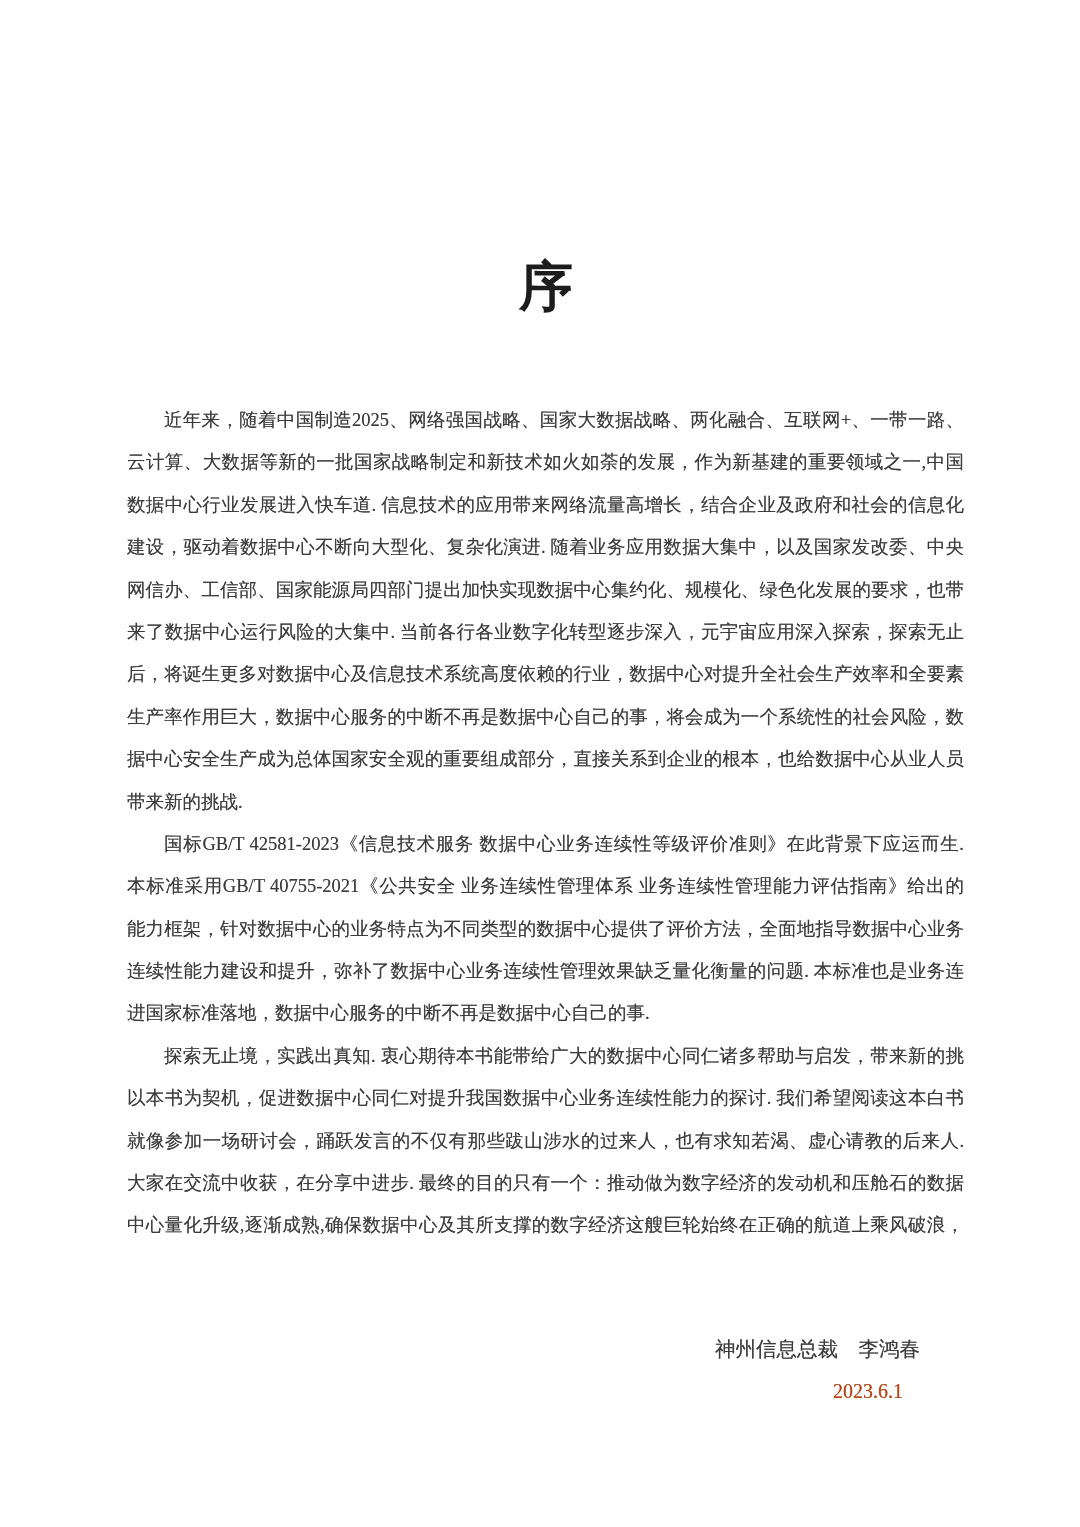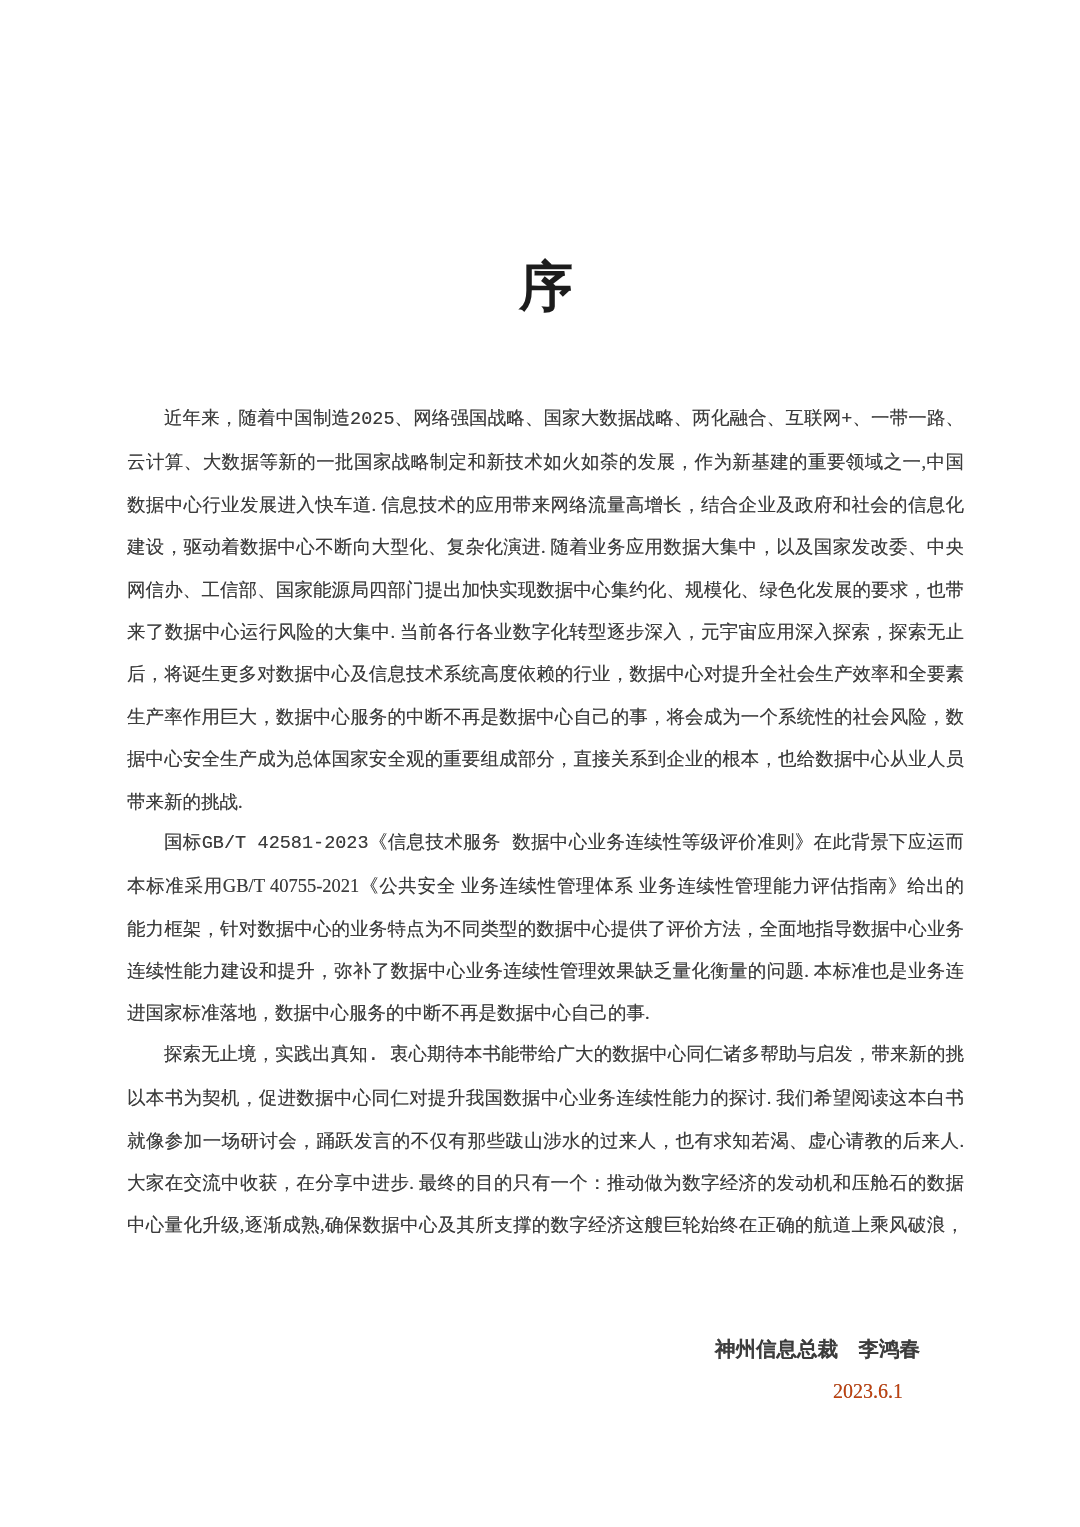--- a/index.html
+++ b/index.html
@@ -42,35 +42,33 @@
   .line {
     height: 42.4px;
     line-height: 42.4px;
     text-align: justify;
     text-align-last: justify;
     overflow: hidden;
     white-space: normal;
   }
   .line.first {
     text-indent: 2em;
-    font-family: Liberation Mono, monospace;
   }
   .line.last {
     text-align: center;
     text-align-last: left;
   }
   .signature {
     position: absolute;
     top: 1328px;
     right: 160px;
     font-size: 20.5px;
     line-height: 42px;
     color: #3c3c3c;
     text-shadow: 0 0 0.6px rgba(70,70,70,0.65);
-    font-weight: bold;
   }
   .date {
     position: absolute;
     top: 1370px;
     right: 177px;
     font-size: 20px;
     line-height: 42px;
     color: #c2410c;
     text-shadow: 0 0 0.6px rgba(70,70,70,0.65);
   }

